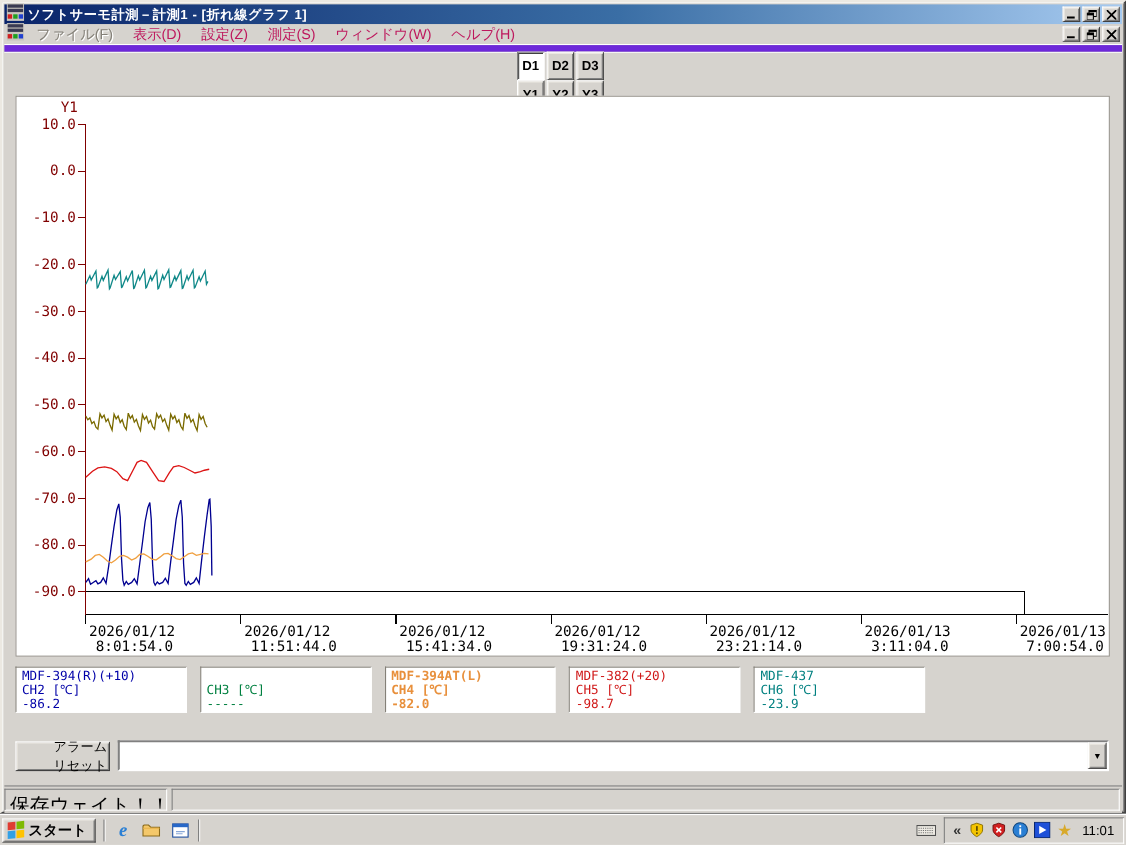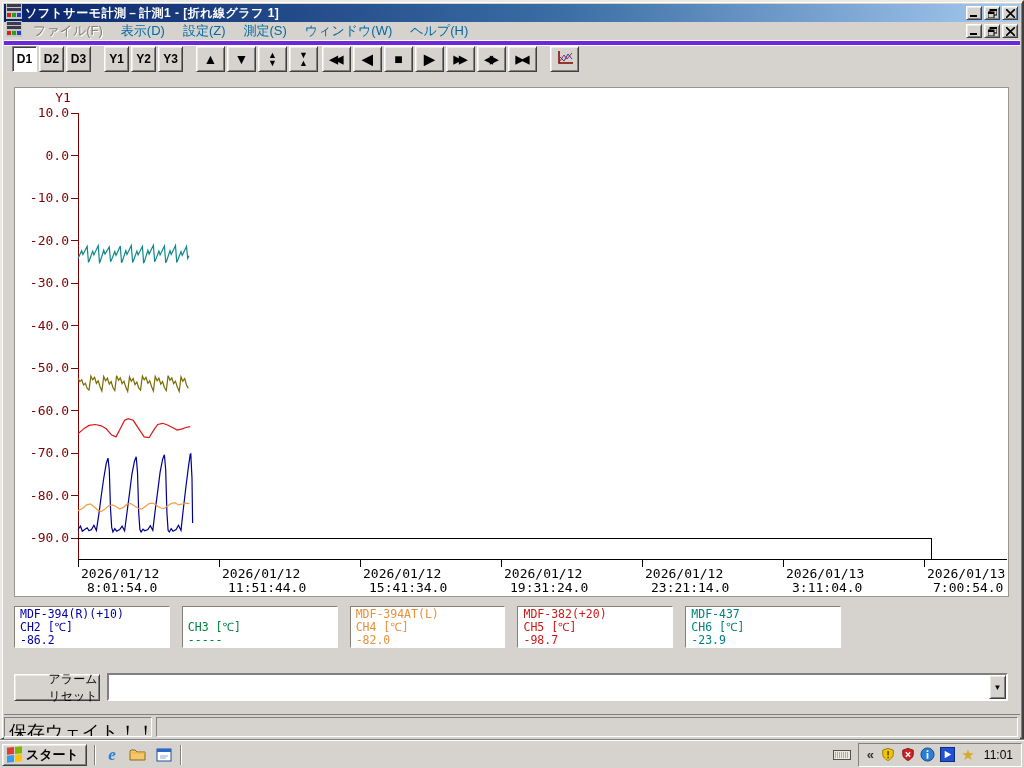--- a/index.html
+++ b/index.html
@@ -23,26 +23,26 @@
   .title-text { color:#fff; font-weight:bold; font-size:12px; white-space:nowrap; flex:1;
                 letter-spacing:0.5px; line-height:16px; }
   .win-buttons { display:flex; gap:2px; }
   .win-btn { width:16px; height:14px; display:flex; align-items:center; justify-content:center; }
   .win-btn svg { display:block; }
 
   .menubar { position:absolute; left:2px; top:20px; right:2px; height:19px; background:#d6d3ce;
              display:flex; align-items:center; gap:2px; padding:0 2px;
              border-bottom:1px solid #fff; }
   .menu-items { display:flex; flex:1; }
-  .menu-item { font-size:13px; padding:1px 9px; color:#0369a1; }
+  .menu-item { font-size:13px; padding:1px 9px; color:#be185d; }
   .menu-item.disabled { color:#848078; text-shadow:1px 1px 0 #fff; }
 
   .toolbar { position:absolute; left:2px; top:39px; right:2px; height:32px; background:#d6d3ce;
-             border-top:4px solid #6d28d9; box-shadow: inset 0 1px 0 #fff;
-             display:flex; align-items:center; padding-left:8px; }
+             border-top:6px solid #6d28d9; box-shadow: inset 0 1px 0 #fff;
+             display:flex; align-items:center; padding-left:8px;flex-direction:column; }
   .tb-group { display:flex; gap:2px; margin-right:13px; }
   .tb-group.tight { margin-right:4px; }
   .tb-btn { width:25px; height:26px; font-size:12px; font-weight:bold; color:#000;
             display:flex; align-items:center; justify-content:center; font-family:"Liberation Sans",sans-serif; }
   .tb-btn.wide { width:29px; }
   .glyph1 { font-size:14px; line-height:14px; }
   .glyph2 { font-size:11px; letter-spacing:-3px; margin-left:-3px; line-height:12px; }
   .gstack { display:flex; flex-direction:column; align-items:center; }
   .gstack span { font-size:9px; line-height:8px; }
 
@@ -307,21 +307,21 @@
       <div class="leg-cell" style="color: rgb(0, 0, 168);">
         <div class="leg-name">MDF-394(R)(+10)</div>
         <div class="leg-ch">CH2 [℃]</div>
         <div class="leg-val">-86.2</div>
       </div>
       <div class="leg-cell" style="color: rgb(0, 128, 64);">
         <div class="leg-name"></div>
         <div class="leg-ch">CH3 [℃]</div>
         <div class="leg-val">-----</div>
       </div>
-      <div class="leg-cell" style="color: rgb(232, 144, 60);">
+      <div class="leg-cell" style="color: rgb(232, 144, 60); font-weight: bold;">
         <div class="leg-name">MDF-394AT(L)</div>
         <div class="leg-ch">CH4 [℃]</div>
         <div class="leg-val">-82.0</div>
       </div>
       <div class="leg-cell" style="color: rgb(208, 24, 24);">
         <div class="leg-name">MDF-382(+20)</div>
         <div class="leg-ch">CH5 [℃]</div>
         <div class="leg-val">-98.7</div>
       </div>
       <div class="leg-cell" style="color: rgb(0, 128, 128);">

